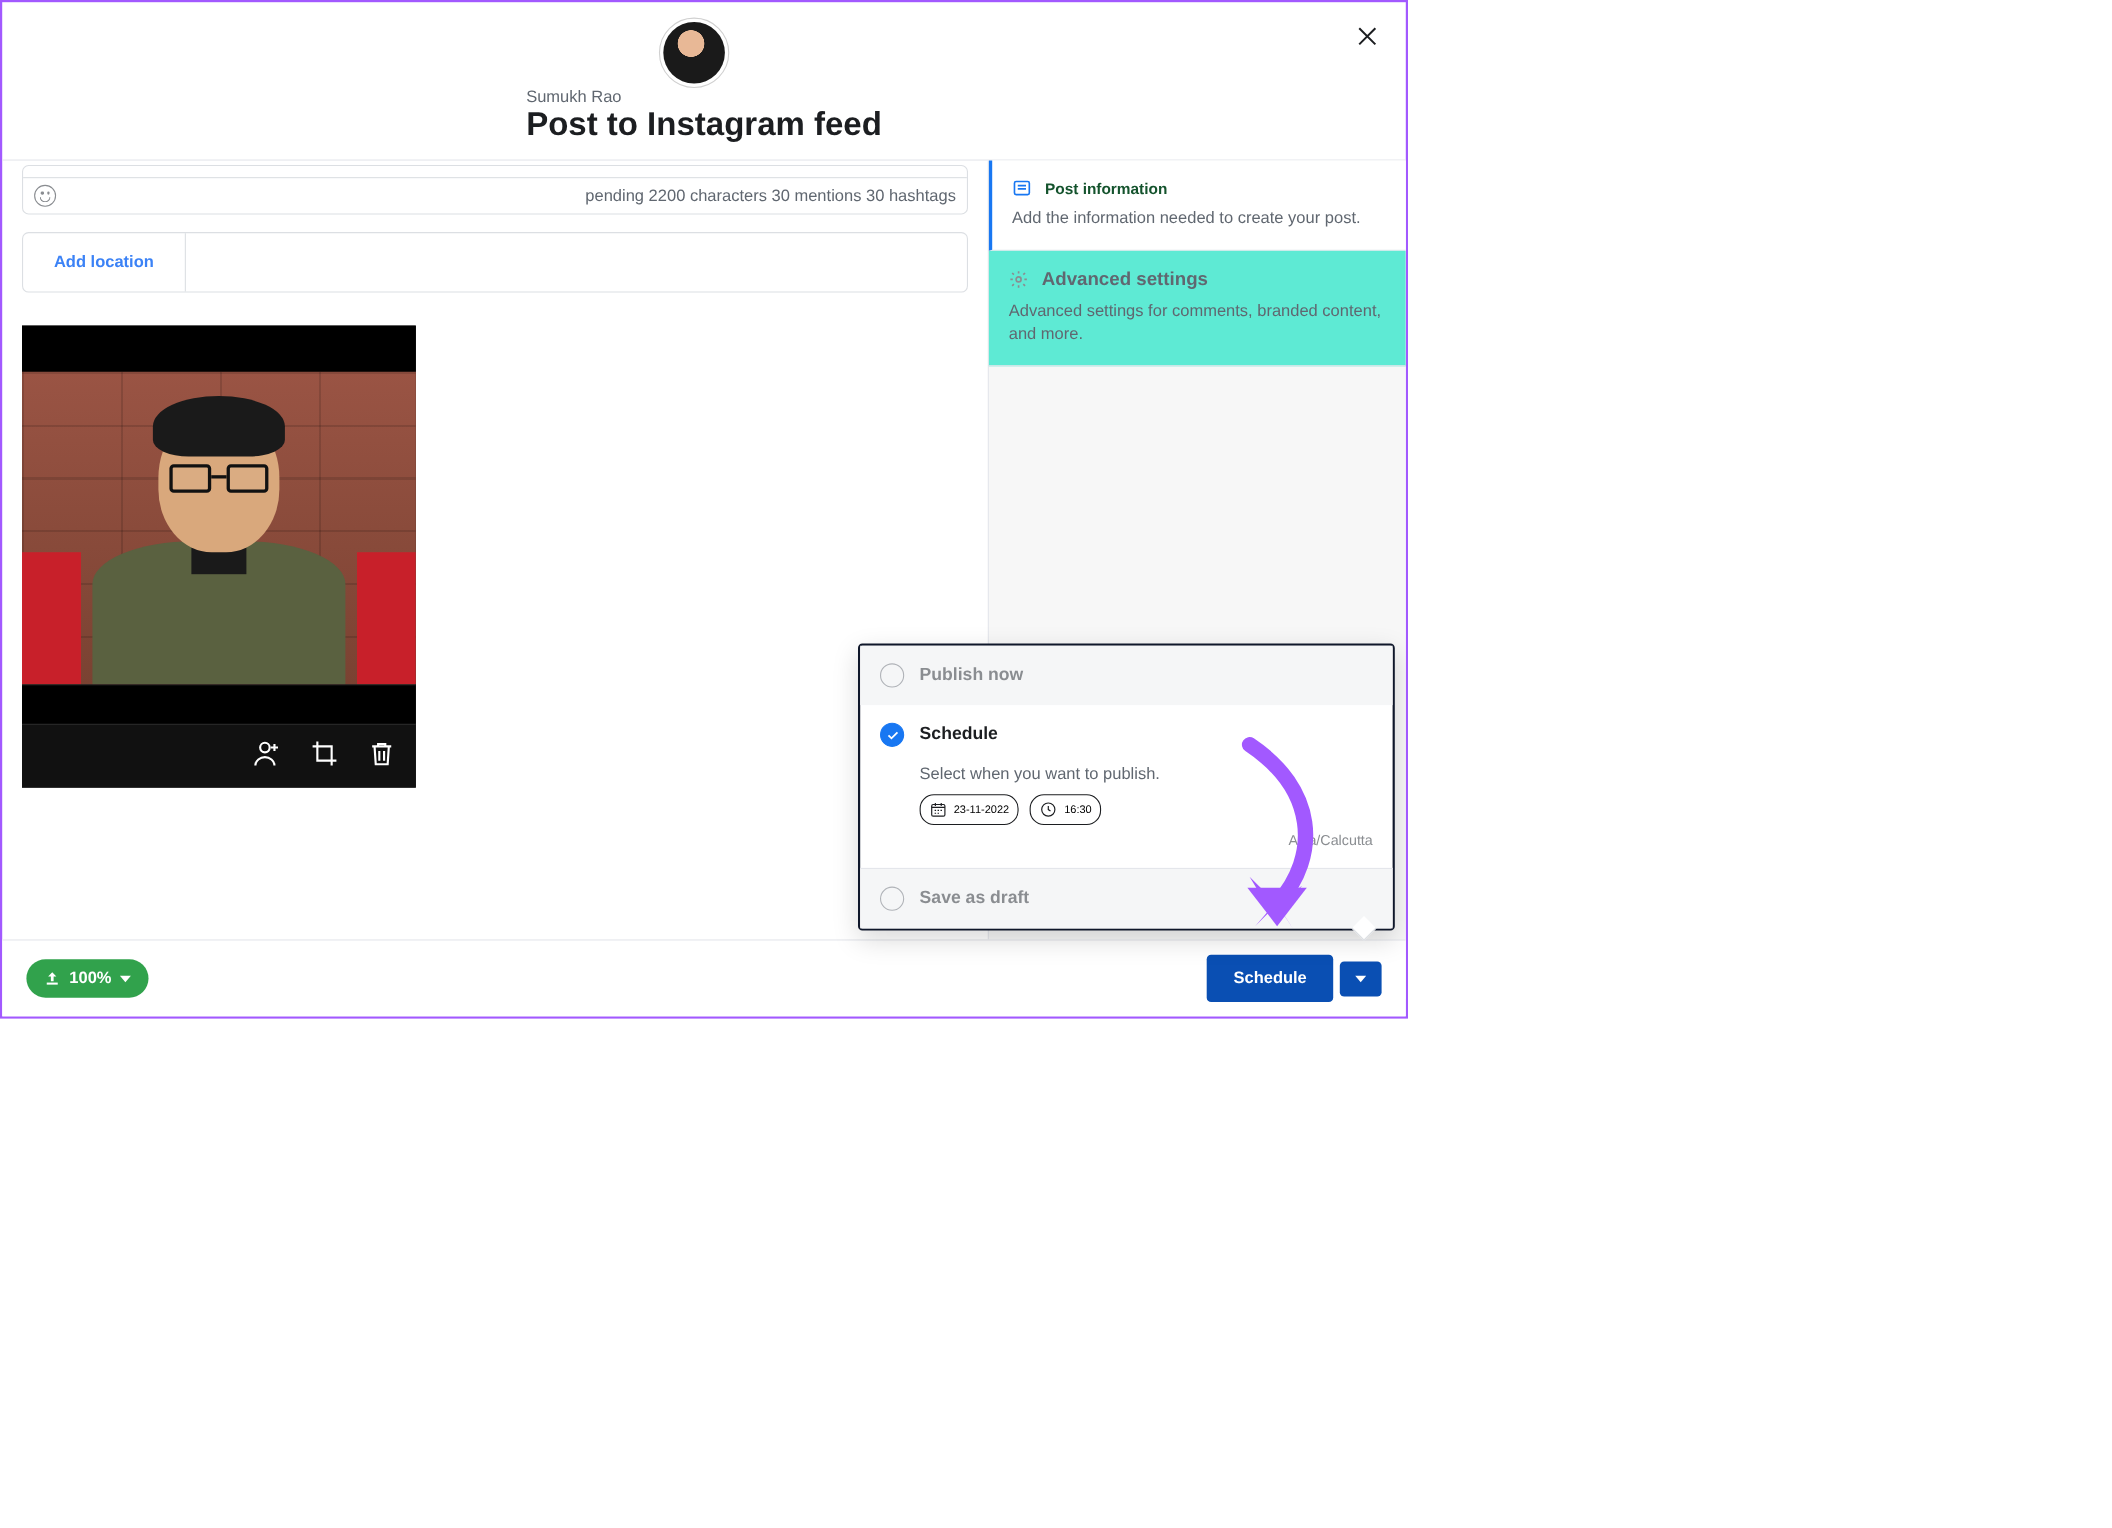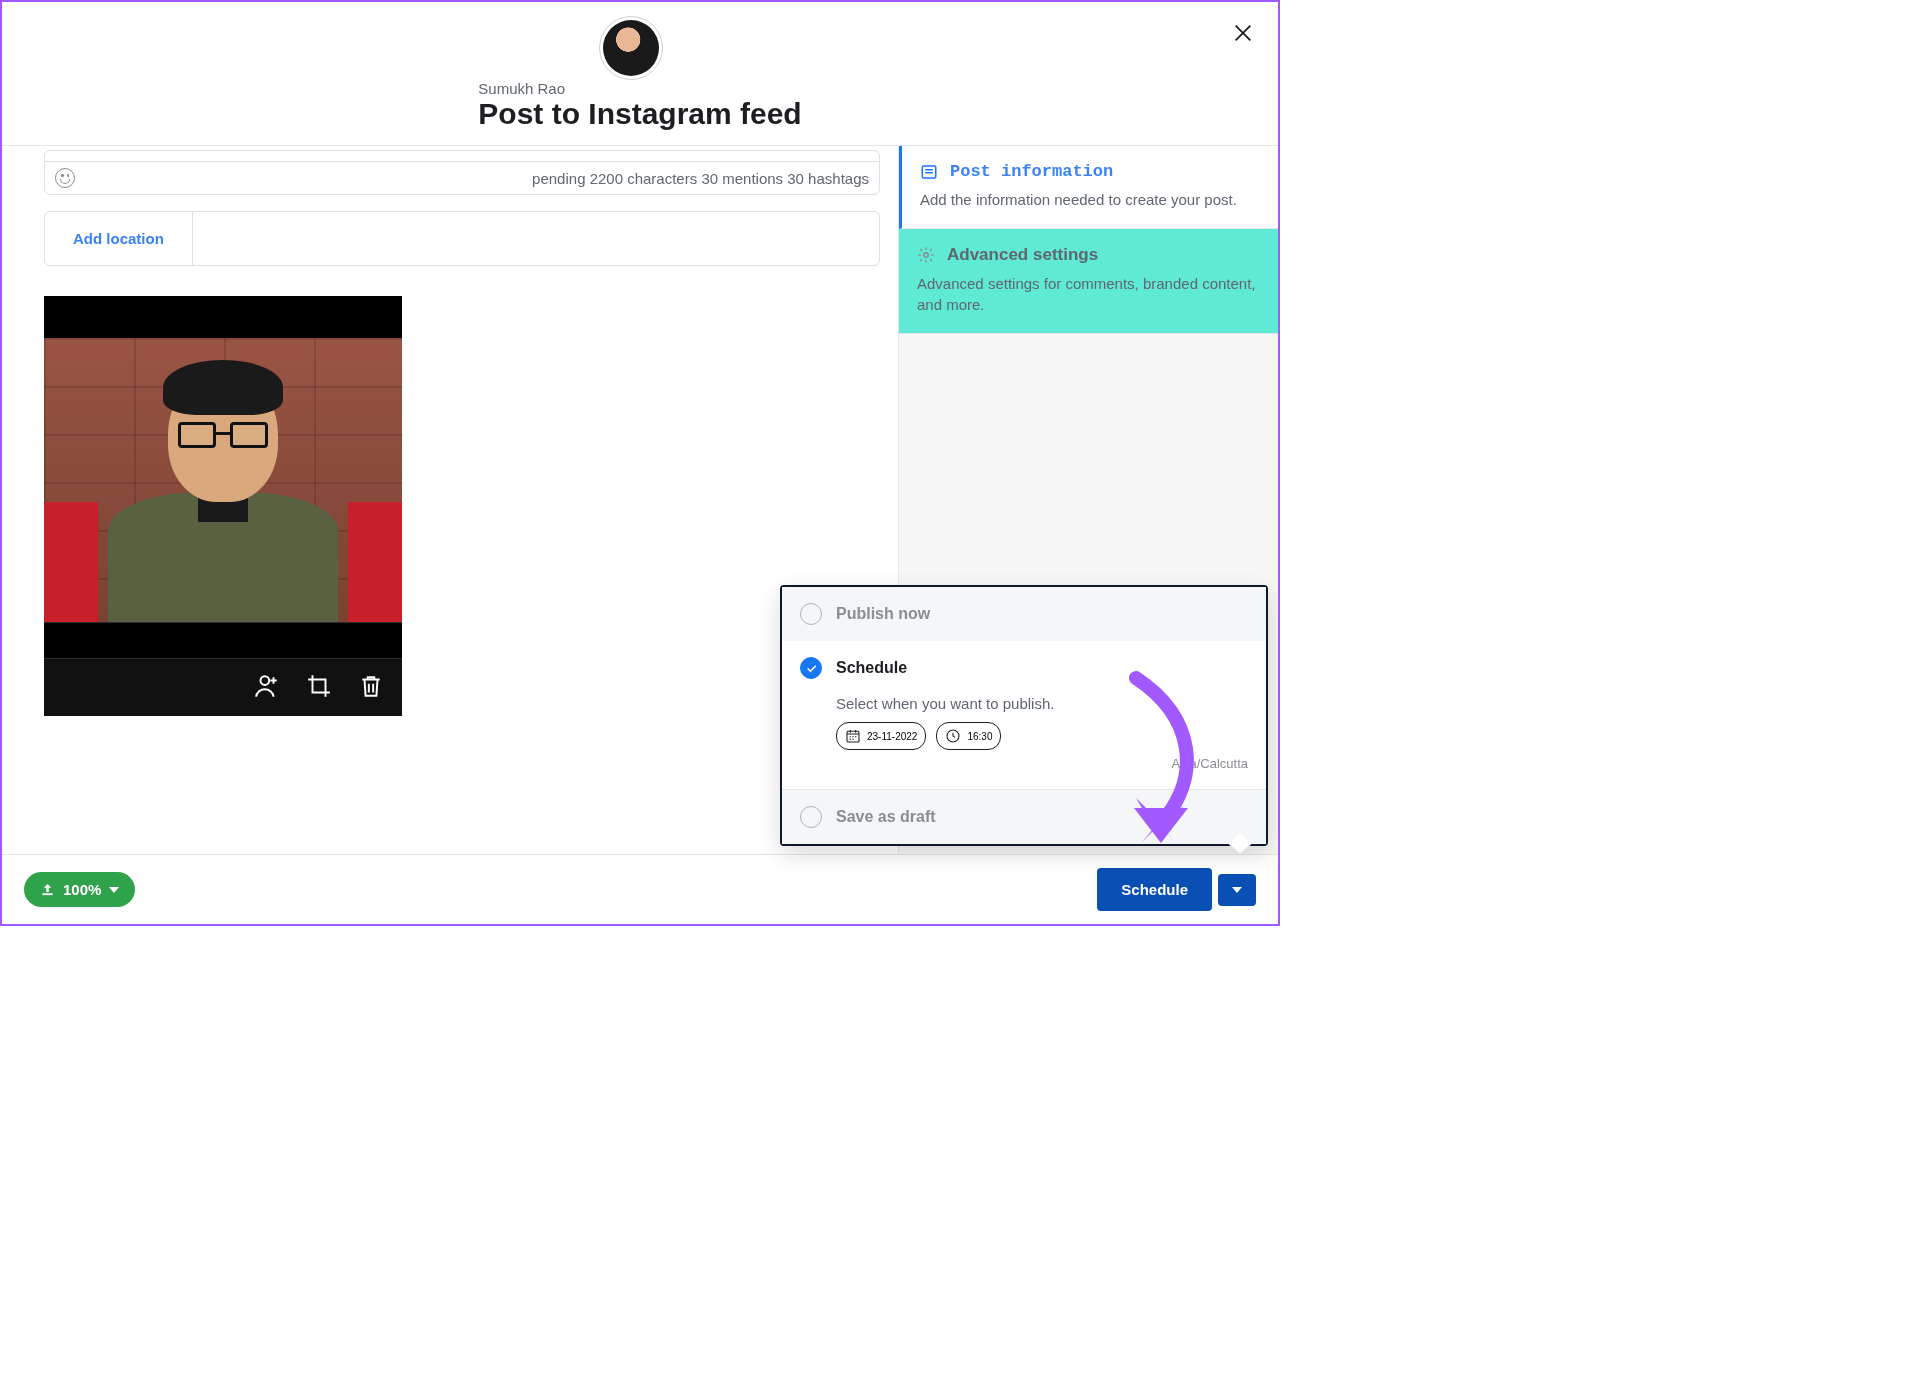--- a/index.html
+++ b/index.html
@@ -7,21 +7,21 @@
 
 .header { display: flex; align-items: center; padding: 14px 24px; border-bottom: 1px solid #e4e6eb; position: relative; flex-direction: column; }
 .avatar-ring { width: 64px; height: 64px; border-radius: 50%; border: 1px solid #d0d0d0; padding: 3px; margin-right: 18px; }
 .avatar { width: 100%; height: 100%; border-radius: 50%; background: radial-gradient(circle at 45% 35%, #e8b896 0 25%, #1a1a1a 26% 100%); }
 .hd-txt .user { color: #606770; font-size: 15px; }
 .hd-txt .title { font-size: 30px; font-weight: 700; color: #1c1e21; }
 .close { position: absolute; right: 24px; top: 20px; cursor: pointer; }
 .close svg { width: 22px; height: 22px; stroke: #1c1e21; stroke-width: 2; }
 
 .body { display: flex; height: calc(100% - 160px); }
-.main { flex: 1; padding: 0 18px; overflow: hidden; position: relative; margin-left: 24px; }
+.main { flex: 1; padding: 0 18px; overflow: hidden; position: relative; }
 .side { width: 380px; border-left: 1px solid #e4e6eb; background: #f7f7f7; position: relative; }
 
 .caption-box { border: 1px solid #dcdfe3; border-radius: 6px; margin-top: 4px; }
 .cap-top { height: 10px; }
 .cap-footer { display: flex; align-items: center; border-top: 1px solid #dcdfe3; padding: 6px 10px; color: #606770; font-size: 15px; }
 .emoji { width: 20px; height: 20px; border: 1.5px solid #8a8d91; border-radius: 50%; position: relative; margin-right: auto; cursor: pointer; }
 .emoji::before, .emoji::after { content: ""; position: absolute; width: 2.5px; height: 2.5px; background: #8a8d91; border-radius: 50%; top: 5px; }
 .emoji::before { left: 5px; } .emoji::after { right: 5px; }
 .emoji .sm { position: absolute; width: 10px; height: 5px; border: 1.5px solid #8a8d91; border-top: none; border-radius: 0 0 10px 10px; bottom: 3px; left: 3.5px; }
 
@@ -50,21 +50,21 @@
 .tool { color: #fff; cursor: pointer; }
 .tool svg { width: 26px; height: 26px; stroke: #fff; fill: none; stroke-width: 1.8; }
 
 .scrollbar { position: absolute; right: -12px; top: 0; width: 7px; height: 400px; background: #c1c1c1; border-radius: 4px; }
 
 .panel { background: #fff; border-bottom: 1px solid #e4e6eb; padding: 16px 18px 18px; }
 .panel.active { border-left: 3px solid #1877f2; }
 .panel.muted { background: #5eead4; }
 .panel .p-head { display: flex; align-items: center; gap: 12px; margin-bottom: 8px; cursor: pointer; }
 .panel .p-head svg { width: 18px; height: 18px; }
-.panel.active .p-title { color: #3b82f6; font-weight: 700; font-size: 17px; font-family: Liberation Mono, monospace; }
+.panel.active .p-title { color: #14532d; font-weight: 700; font-size: 14px; }
 .panel.muted .p-title { color: #606770; font-weight: 700; font-size: 17px; }
 .panel .p-desc { color: #606770; font-size: 15px; line-height: 1.4; }
 
 .popover { position: absolute; right: 10px; bottom: 78px; width: 488px; background: #fff; border: 2px solid #0f172a; border-radius: 4px; box-shadow: 0 8px 24px rgba(0,0,0,.15); z-index: 20; }
 .popover .callout { position: absolute; right: 18px; bottom: -8px; width: 16px; height: 16px; background: #fff; border-right: 1px solid #dcdfe3; border-bottom: 1px solid #dcdfe3; transform: rotate(45deg); }
 .opt { display: flex; align-items: center; gap: 14px; padding: 16px 18px; }
 .opt.dim { background: #f5f6f7; }
 .radio { width: 22px; height: 22px; border: 1.5px solid #b0b3b8; border-radius: 50%; }
 .radio.checked { background: #1877f2; border-color: #1877f2; display: flex; align-items: center; justify-content: center; }
 .radio.checked svg { width: 13px; height: 13px; stroke: #fff; stroke-width: 3; fill: none; }

